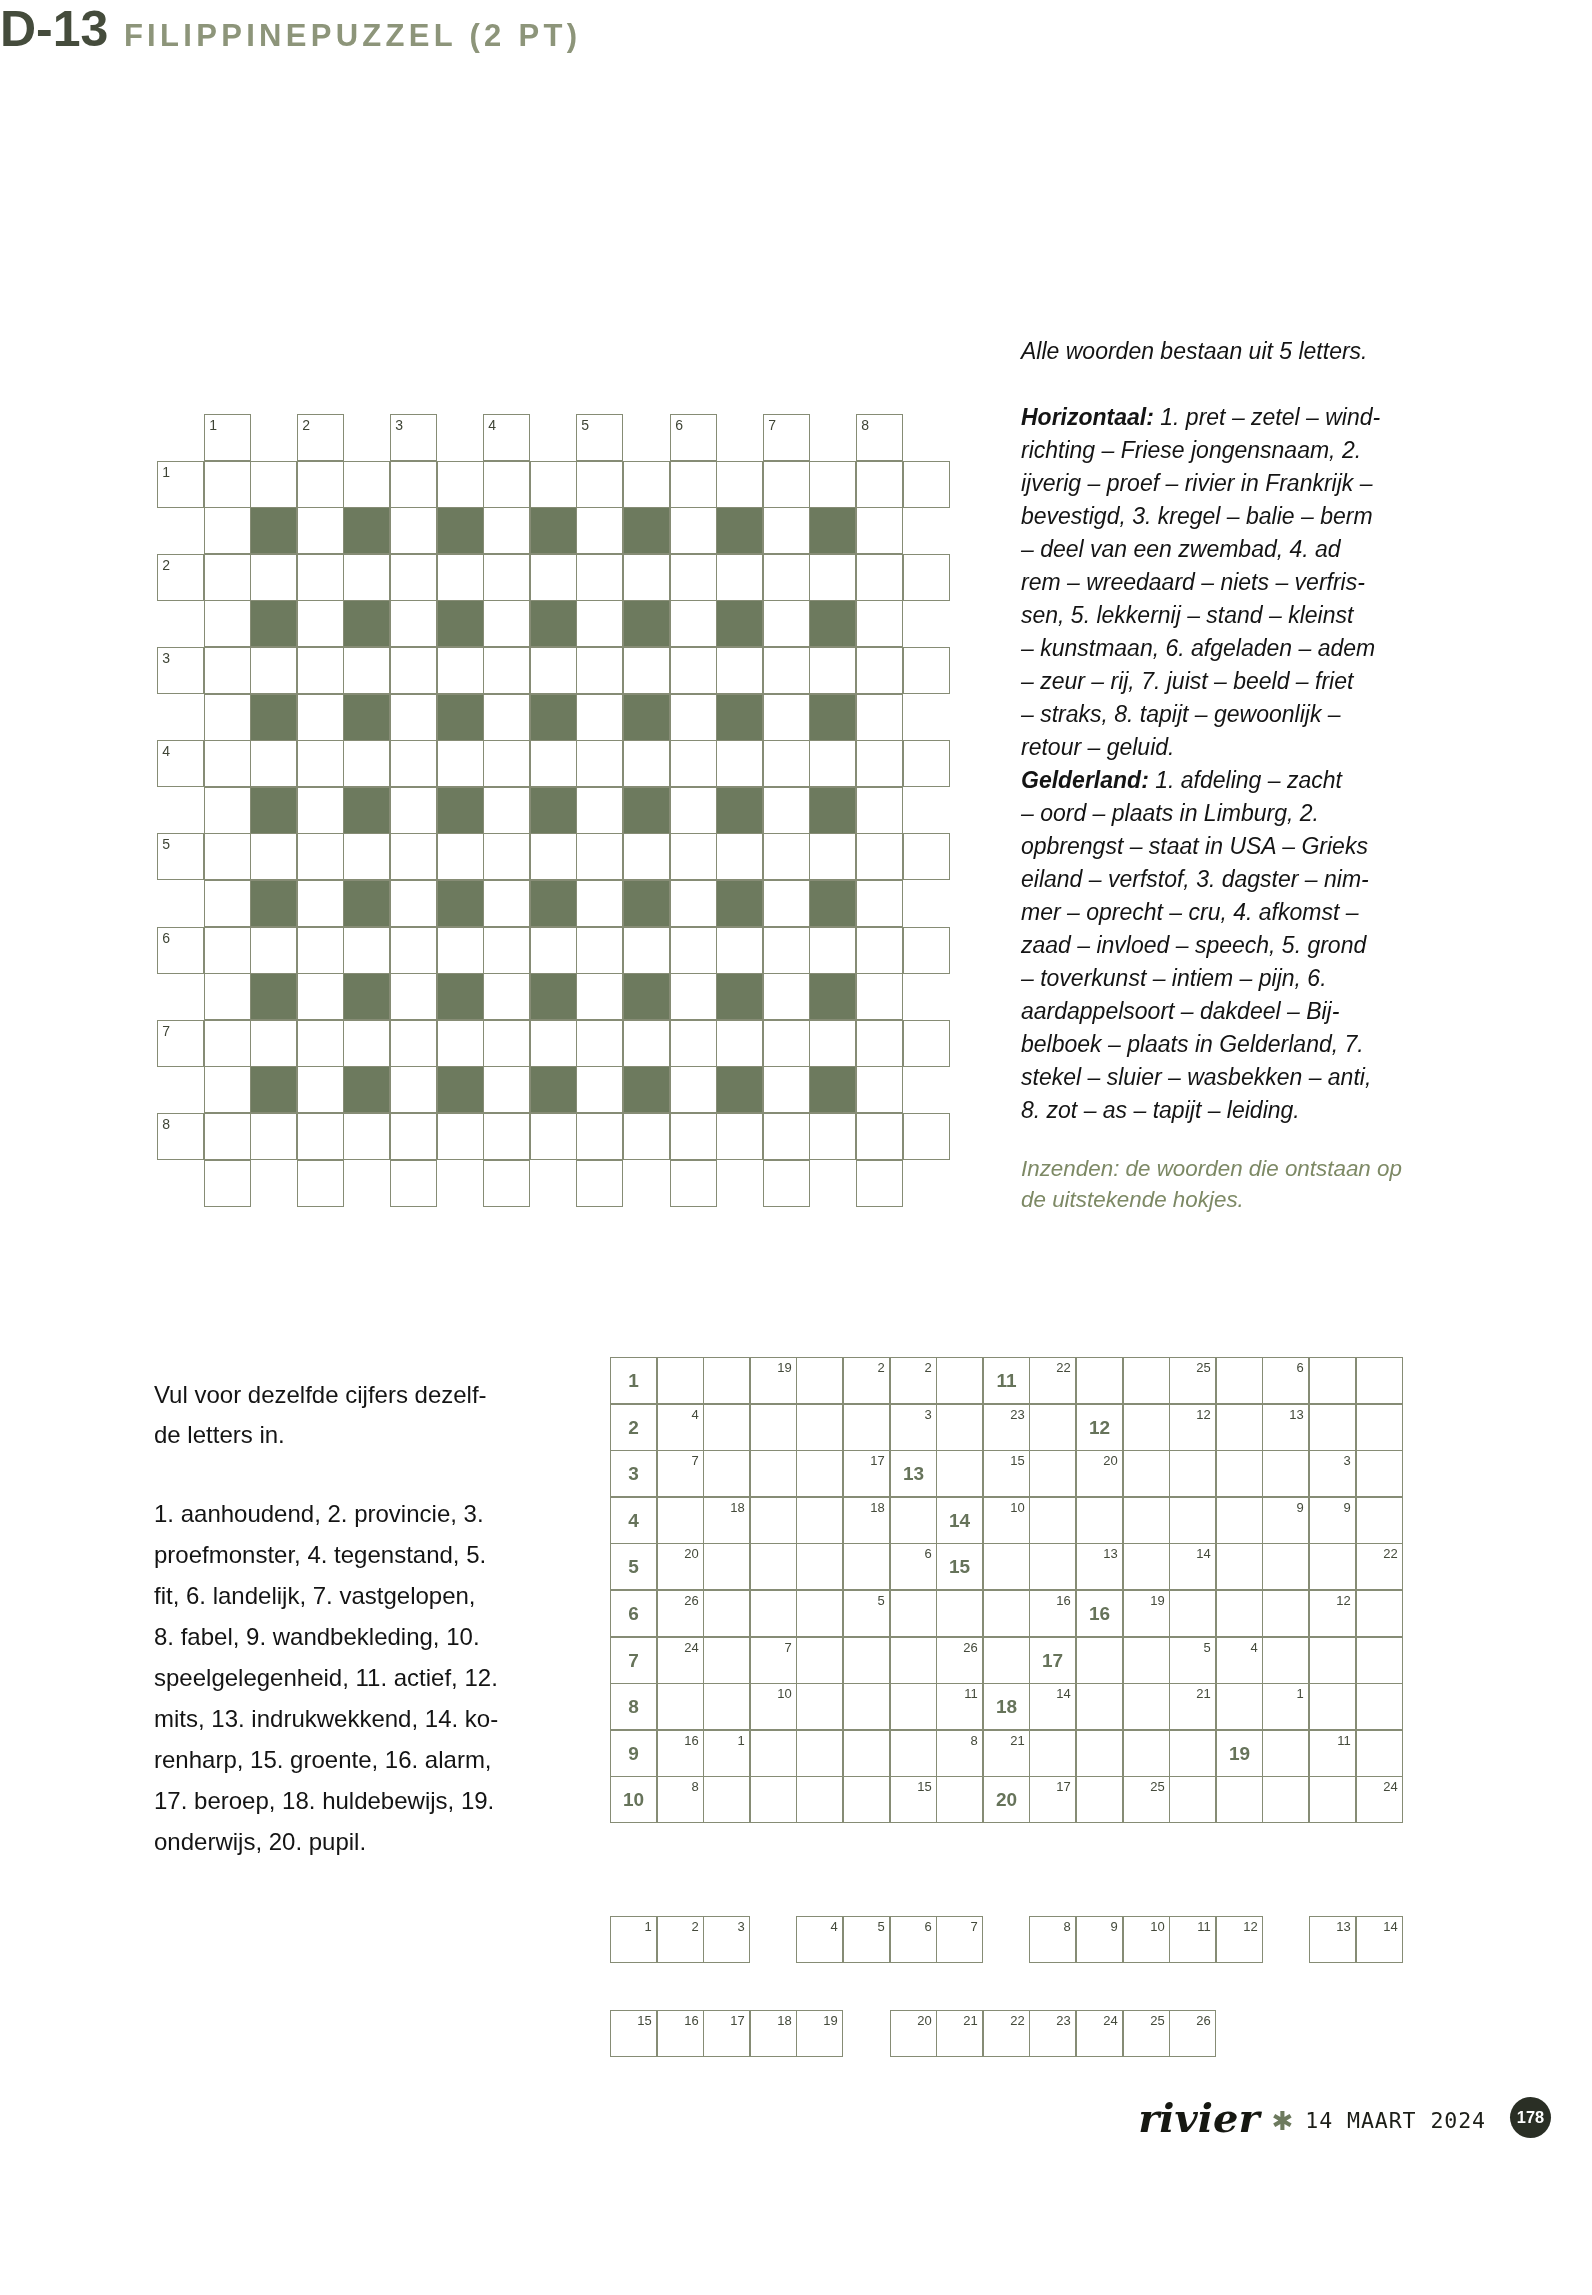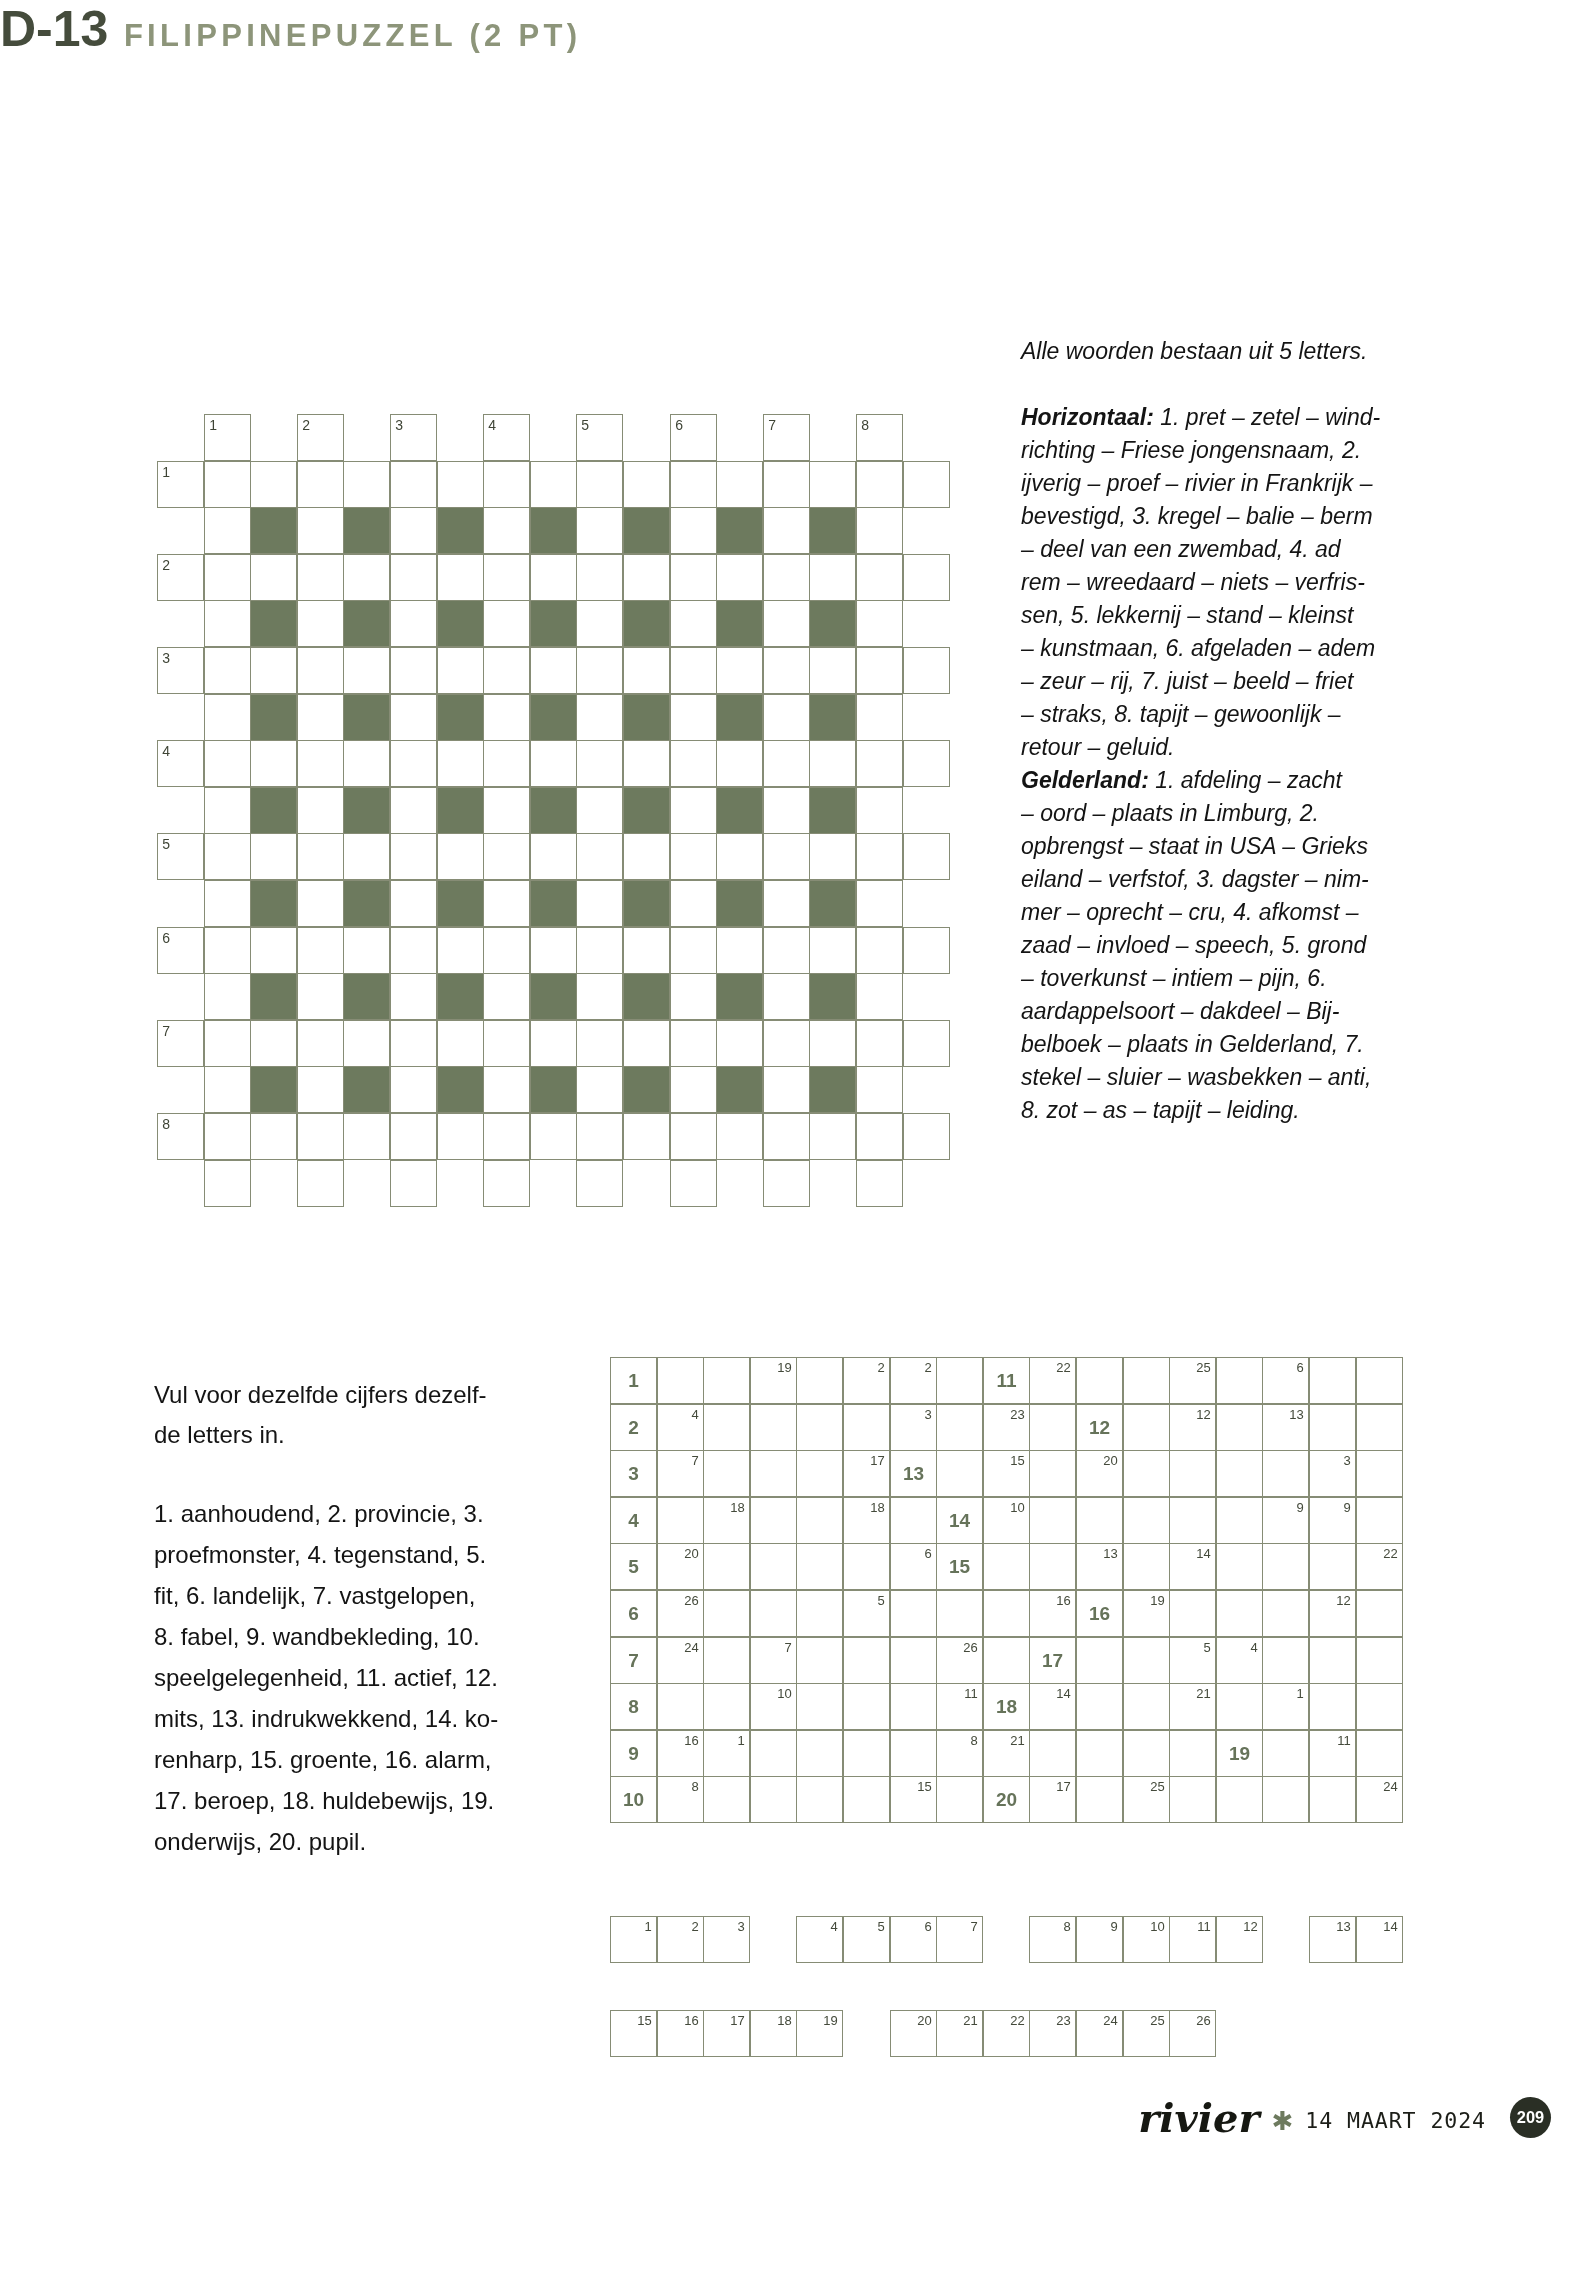--- a/index.html
+++ b/index.html
@@ -363,20 +363,22 @@
 – oord – plaats in Limburg, 2.
 opbrengst – staat in USA – Grieks
 eiland – verfstof, 3. dagster – nim-
 mer – oprecht – cru, 4. afkomst –
 zaad – invloed – speech, 5. grond
 – toverkunst – intiem – pijn, 6.
 aardappelsoort – dakdeel – Bij-
 belboek – plaats in Gelderland, 7.
 stekel – sluier – wasbekken – anti,
 8. zot – as – tapijt – leiding.</span></p>
+    <p class="note pre">Inzenden: de woorden die ontstaan op
+de uitstekende hokjes.</p>
   </div>
 
   <h2 class="heading" id="d13-heading">
     <span class="code">D-13</span><span class="title">FILIPPINEPUZZEL (2 PT)</span>
   </h2>
 
   <div class="d13-left">
     <p class="instructions pre">Vul voor dezelfde cijfers dezelf-
 de letters in.</p>
     <p class="cluelist pre">1. aanhoudend, 2. provincie, 3.
@@ -785,17 +787,17 @@
       </div>
       <div class="cell" style="left: 559px; top: 0px;">
         <span class="corner">26</span>
       </div>
     </div>
 
   <div class="footer">
     <span class="brand">rivier</span>
     <span class="star">✱</span>
     <span class="date">14 MAART 2024</span>
-    <span class="pagecircle">209</span>
+    <span class="pagecircle">178</span>
   </div>
 
 </div>
 
 
 </body></html>

